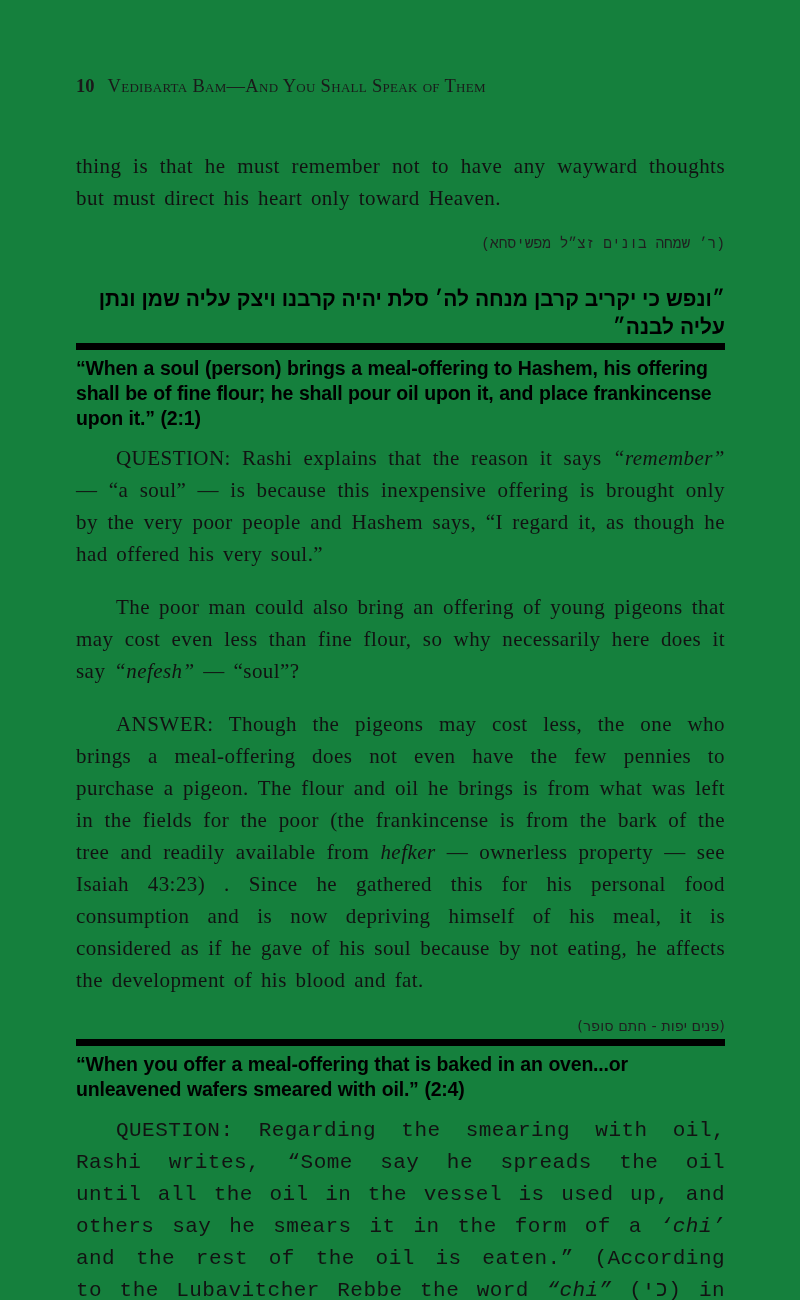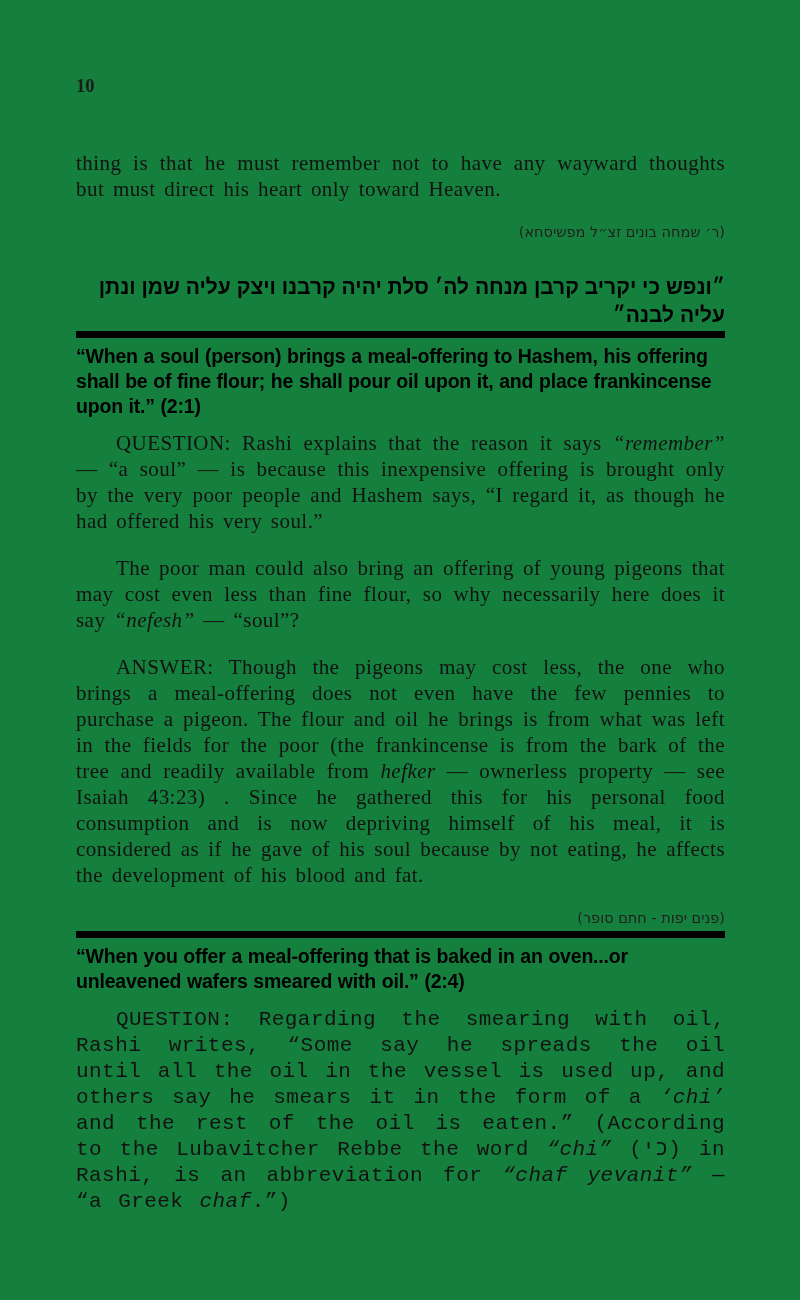--- a/index.html
+++ b/index.html
@@ -33,40 +33,40 @@
   }
   .page-number { font-weight: 700; }
   .book-title {
     font-variant: small-caps;
     letter-spacing: 0.3px;
   }
 
   
   .body-para {
     font-size: 21px;
-    line-height: 26px;
+    line-height: 32px;
     text-align: justify;
     letter-spacing: 0.45px;
     word-spacing: 3px;
   }
   .indent { text-indent: 40px; }
   .it { font-style: italic; }
 
   .intro-para { margin-top: 54px; }
 
   
   .attribution {
     direction: rtl;
     text-align: right;
     font-family: "DejaVu Sans", sans-serif;
     font-size: 14.5px;
     line-height: 19px;
     color: #1f1f1f;
   }
-  .attribution-1 { margin-top: 20px; }
+  .attribution-1 { margin-top: 20px; font-family: Liberation Mono, monospace; }
   .attribution-2 { }
 
   
   .hebrew-heading {
     direction: rtl;
     text-align: right;
     font-family: Liberation Sans, sans-serif;
     font-weight: 700;
     font-size: 21px;
     line-height: 27.5px;
@@ -100,20 +100,21 @@
   .q2 { margin-top: 13px; font-family: Liberation Mono, monospace; }
 </style>
 </head>
 <body>
 
 <div class="page">
   <div class="content">
 
     <div class="running-header">
       <span class="page-number">10</span>
+      <span class="book-title">Vedibarta Bam—And You Shall Speak of Them</span>
     </div>
 
     <p class="body-para intro-para"><span>thing is that he must remember not to have any wayward thoughts but must direct his heart only toward Heaven.</span></p>
 
     <div class="attribution attribution-1" dir="rtl">(ר׳ שמחה בונים זצ״ל מפשיסחא)</div>
 
     <div class="hebrew-heading hebrew-heading-1" dir="rtl">״ונפש כי יקריב קרבן מנחה לה׳ סלת יהיה קרבנו ויצק עליה שמן ונתן עליה לבנה״</div>
     <div class="heading-rule"></div>
     <div class="translation-heading">“When a soul (person) brings a meal-offering to Hashem, his offering shall be of fine flour; he shall pour oil upon it, and place frankincense upon it.” (2:1)</div>
 

